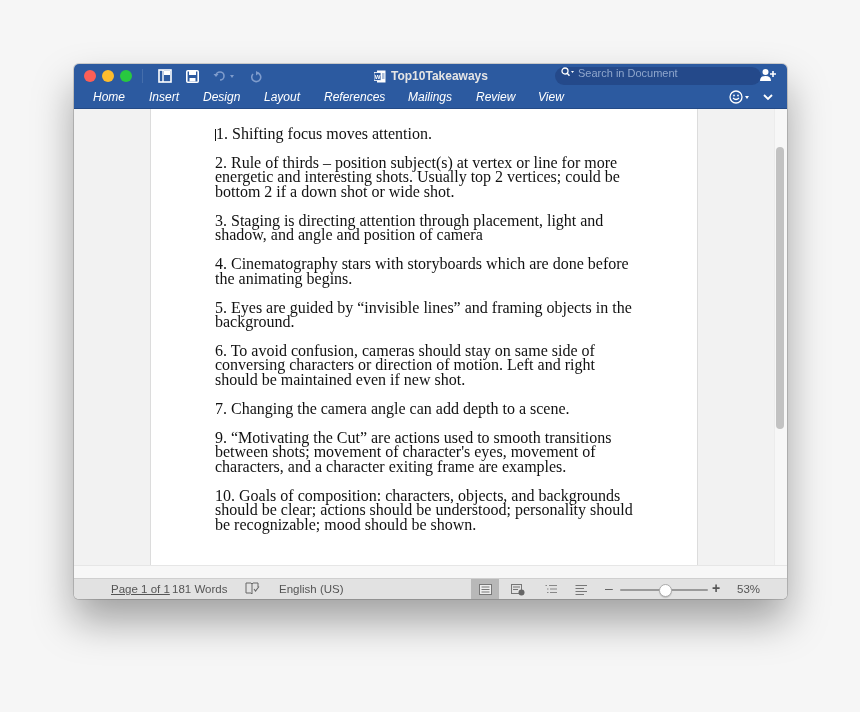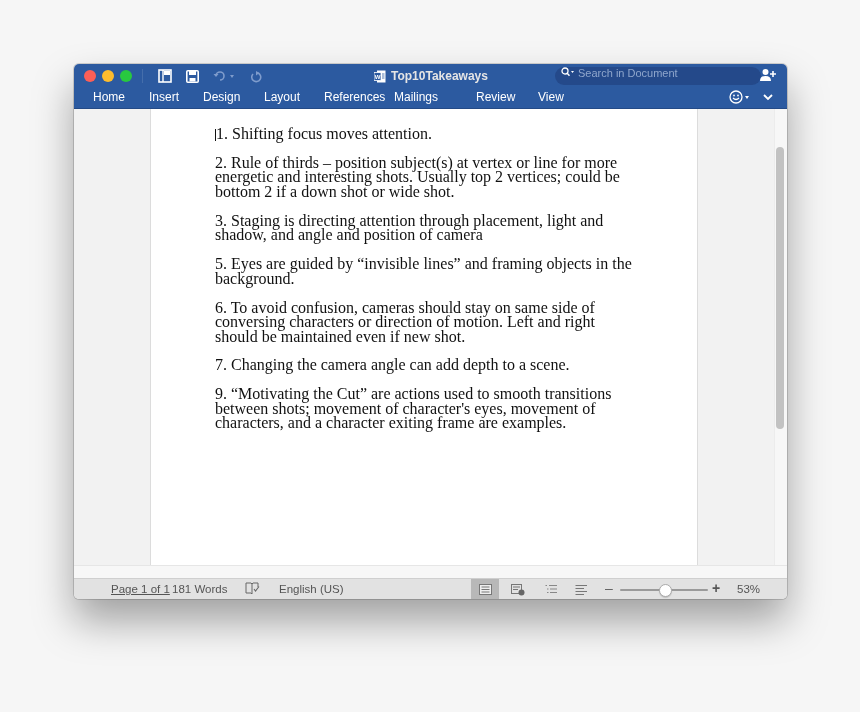--- a/index.html
+++ b/index.html
@@ -32,21 +32,21 @@
   .title .wordicon { width:12px; height:13px; margin-right:5px; }
   .search {
     position:absolute; left:481px; top:3px; width:206px; height:18px;
     background:#24498a; border-radius:9px; display:flex; align-items:flex-start;
     color:#8fa6cc; font-size:11px;
   }
   .search .mag { margin-left:6px; margin-right:3px; color:#fff; font-size:11px; display:flex; align-items:center; }
   .share { position:absolute; left:686px; top:4px; }
   .ribbon {
     position:absolute; left:0; top:24px; width:100%; height:20px;
-    background:#2c5aa0; border-bottom:1px solid #244a86;
+    background:#2c5aa0; border-bottom:1px solid #244a86;font-style:italic;
   }
   .tab {
     position:absolute; top:2px; color:#fff; font-size:12px; cursor:pointer;
   }
   .ribbon-right { position:absolute; right:14px; top:2px; display:flex; align-items:center; color:#fff; font-size:12px; }
   .doc-area {
     position:absolute; left:0; top:45px; width:100%; height:469px;
     background:#f2f2f2;
   }
   .page {
@@ -147,21 +147,21 @@
       </svg>
     </div>
   </div>
 
   <div class="ribbon">
     <span class="tab" style="left:19px;">Home</span>
     <span class="tab" style="left:75px;">Insert</span>
     <span class="tab" style="left:129px;">Design</span>
     <span class="tab" style="left:190px;text-align:center;">Layout</span>
     <span class="tab" style="left:250px;">References</span>
-    <span class="tab" style="left:320px;">Mailings</span>
+    <span class="tab" style="left:334px;">Mailings</span>
     <span class="tab" style="left:402px;text-align:right;">Review</span>
     <span class="tab" style="left:464px;">View</span>
 
     <div class="ribbon-right">
       <span style="display:flex;align-items:center;margin-right:12px;">
         <svg width="22" height="14" viewBox="0 0 22 14">
           <circle cx="7" cy="7" r="6" fill="none" stroke="#fff" stroke-width="1.3"></circle>
           <circle cx="5" cy="5.5" r="0.9" fill="#fff"></circle>
           <circle cx="9" cy="5.5" r="0.9" fill="#fff"></circle>
           <path d="M4 8 Q7 11 10 8" fill="none" stroke="#fff" stroke-width="1.2"></path>
@@ -175,24 +175,26 @@
       </span>
     </div>
   </div>
 
   <div class="doc-area">
     <div class="page">
       <div class="content">
         <p><span class="cursor"></span><span>1. Shifting focus moves attention.</span></p>
         <p>2. Rule of thirds – position subject(s) at vertex or line for more energetic and interesting shots. Usually top 2 vertices; could be bottom 2 if a down shot or wide shot.</p>
         <p>3. Staging is directing attention through placement, light and shadow, and angle and position of camera</p>
+        <p>4. Cinematography stars with storyboards which are done before the animating begins.</p>
         <p>5. Eyes are guided by “invisible lines” and framing objects in the background.</p>
         <p>6. To avoid confusion, cameras should stay on same side of conversing characters or direction of motion. Left and right should be maintained even if new shot.</p>
         <p>7. Changing the camera angle can add depth to a scene.</p>
         <p>9. “Motivating the Cut” are actions used to smooth transitions between shots; movement of character's eyes, movement of characters, and a character exiting frame are examples.</p>
+        <p>10. Goals of composition: characters, objects, and backgrounds should be clear; actions should be understood; personality should be recognizable; mood should be shown.</p>
       </div>
     </div>
     <div class="scrollbar-track"></div>
     <div class="scroll-thumb"></div>
     <div class="page-bottom-strip"></div>
   </div>
 
   <div class="statusbar">
     <span class="sb-item" style="left:37px;text-decoration:underline;">Page 1 of 1</span>
     <span class="sb-item" style="left:98px;">181 Words</span>

